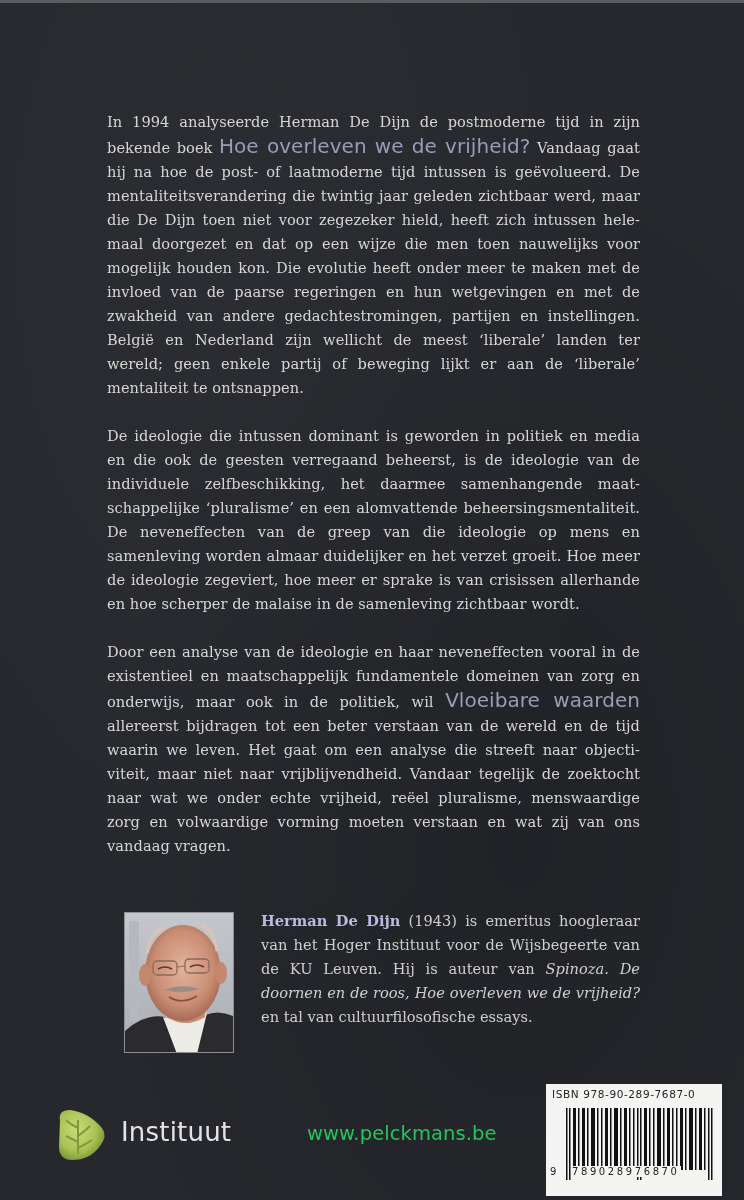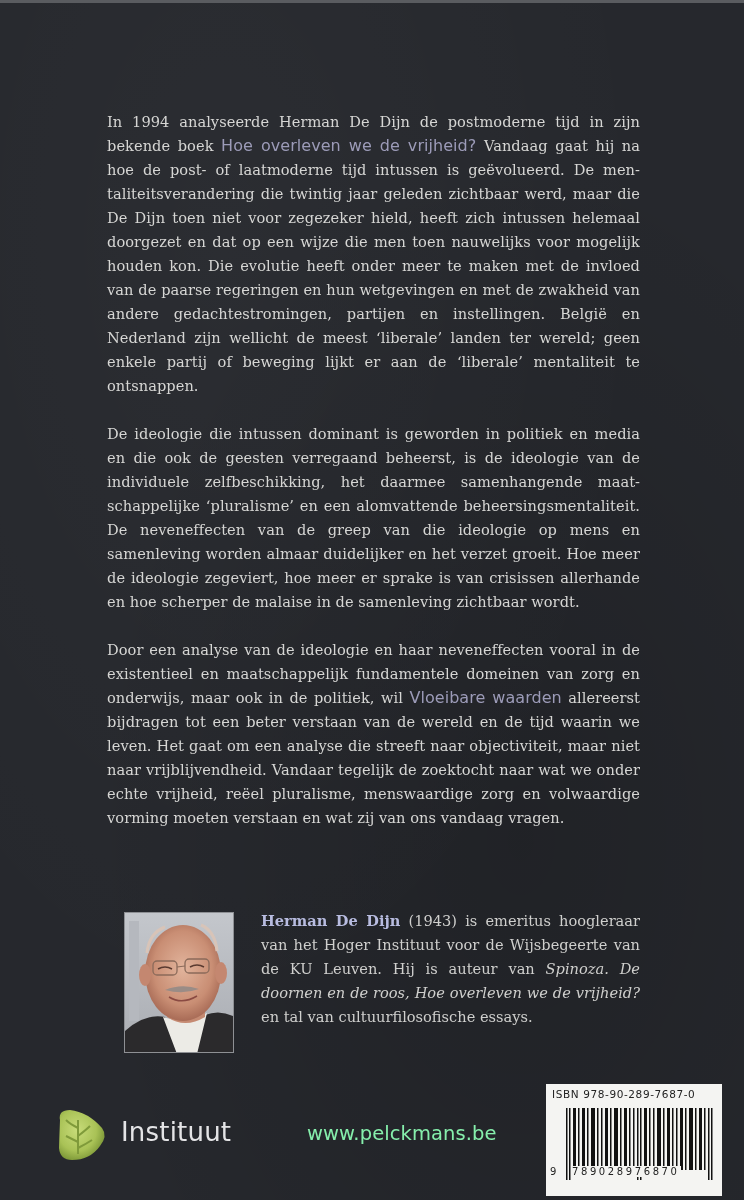--- a/index.html
+++ b/index.html
@@ -29,21 +29,21 @@
       text-align: justify;
       letter-spacing: 0.05px;
       color: #d6d6d4;
       margin-bottom: 24px;
       hyphens: manual;
     }
     .para.p1 { margin-bottom: 24px; }
     .title-ref {
       font-family: "DejaVu Sans", "Liberation Sans", sans-serif;
       color: #9c9bb8;
-      font-size: 16px;
+      font-size: 20px;
     }
     .author-block {
       position: absolute;
       left: 124px;
       top: 912px;
       width: 516px;
       height: 142px;
     }
     .photo {
       position: absolute;
@@ -85,21 +85,21 @@
       color: #e4e4e6;
       letter-spacing: 0.2px;
       line-height: 30px;
     }
     .publisher-url {
       position: absolute;
       left: 307px;
       top: 1122px;
       font-family: "DejaVu Sans", "Liberation Sans", sans-serif;
       font-size: 19.5px;
-      color: #86efac;
+      color: #22c55e;
       line-height: 24px;
       letter-spacing: 0.1px;
     }
     .barcode-box {
       position: absolute;
       left: 546px;
       top: 1084px;
       width: 176px;
       height: 112px;
       background: #f4f4f2;

